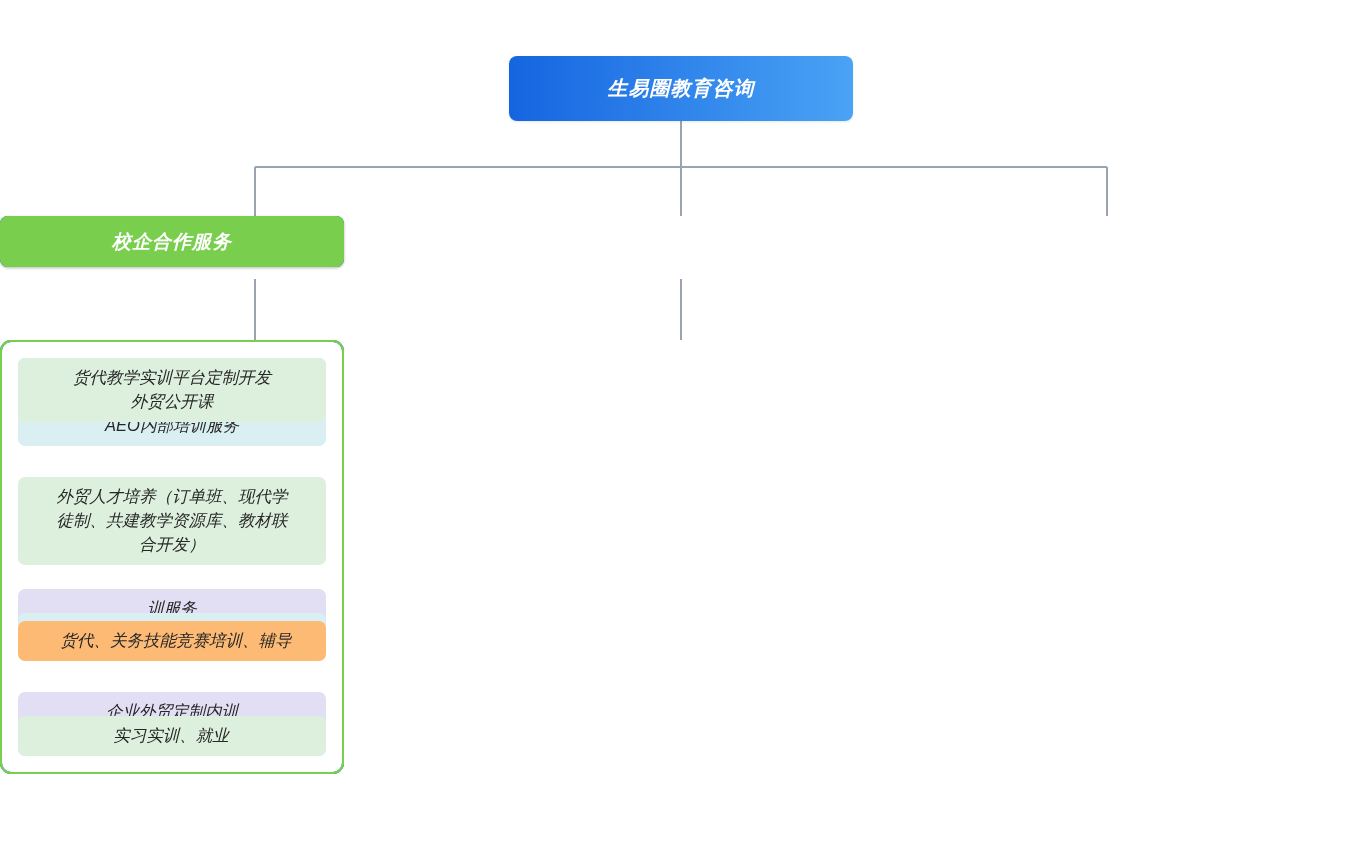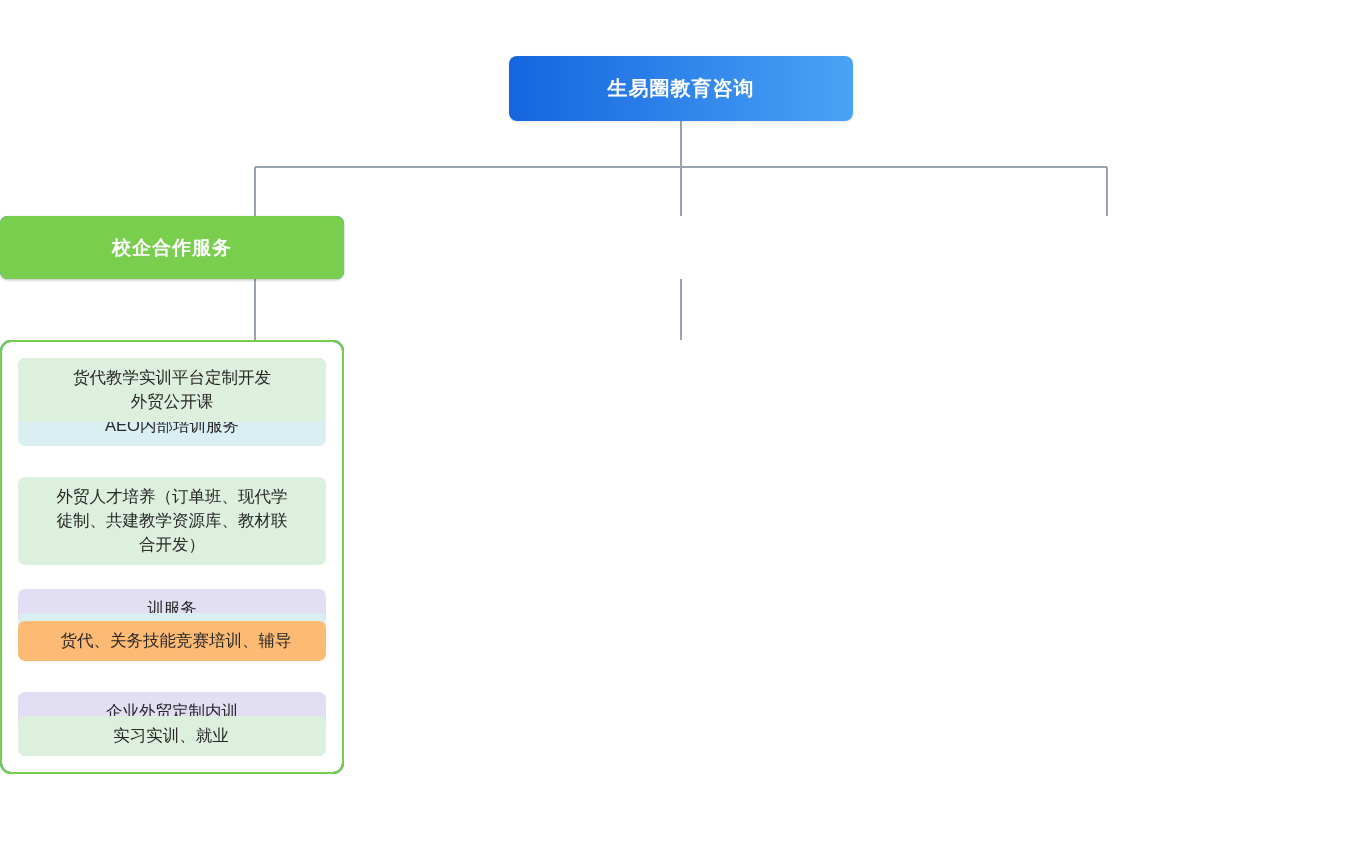--- a/index.html
+++ b/index.html
@@ -13,20 +13,21 @@
     font-family: "Liberation Sans", "DejaVu Sans", sans-serif;
     overflow: hidden;
     position: relative;
   }
 
   #chart {
     position: absolute;
     left: 0; top: 0;
     width: 1360px;
     height: 844px;
+    font-style: italic;
   }
 
   
   #connectors {
     position: absolute;
     left: 0; top: 0;
     width: 1360px;
     height: 844px;
     pointer-events: none;
   }
@@ -47,21 +48,21 @@
     font-weight: bold;
     letter-spacing: 1px;
     box-shadow: 0 1px 3px rgba(0,0,0,0.10);
   }
 
   
   .col-header {
     position: absolute;
     top: 216px;
     width: 344px;
-    height: 63px;
+    height: 51px;
     border-radius: 8px;
     display: flex;
     align-items: center;
     justify-content: center;
     color: #ffffff;
     font-size: 19px;
     font-weight: bold;
     letter-spacing: 1px;
     box-shadow: 0 1px 3px rgba(0,0,0,0.10);
   }

